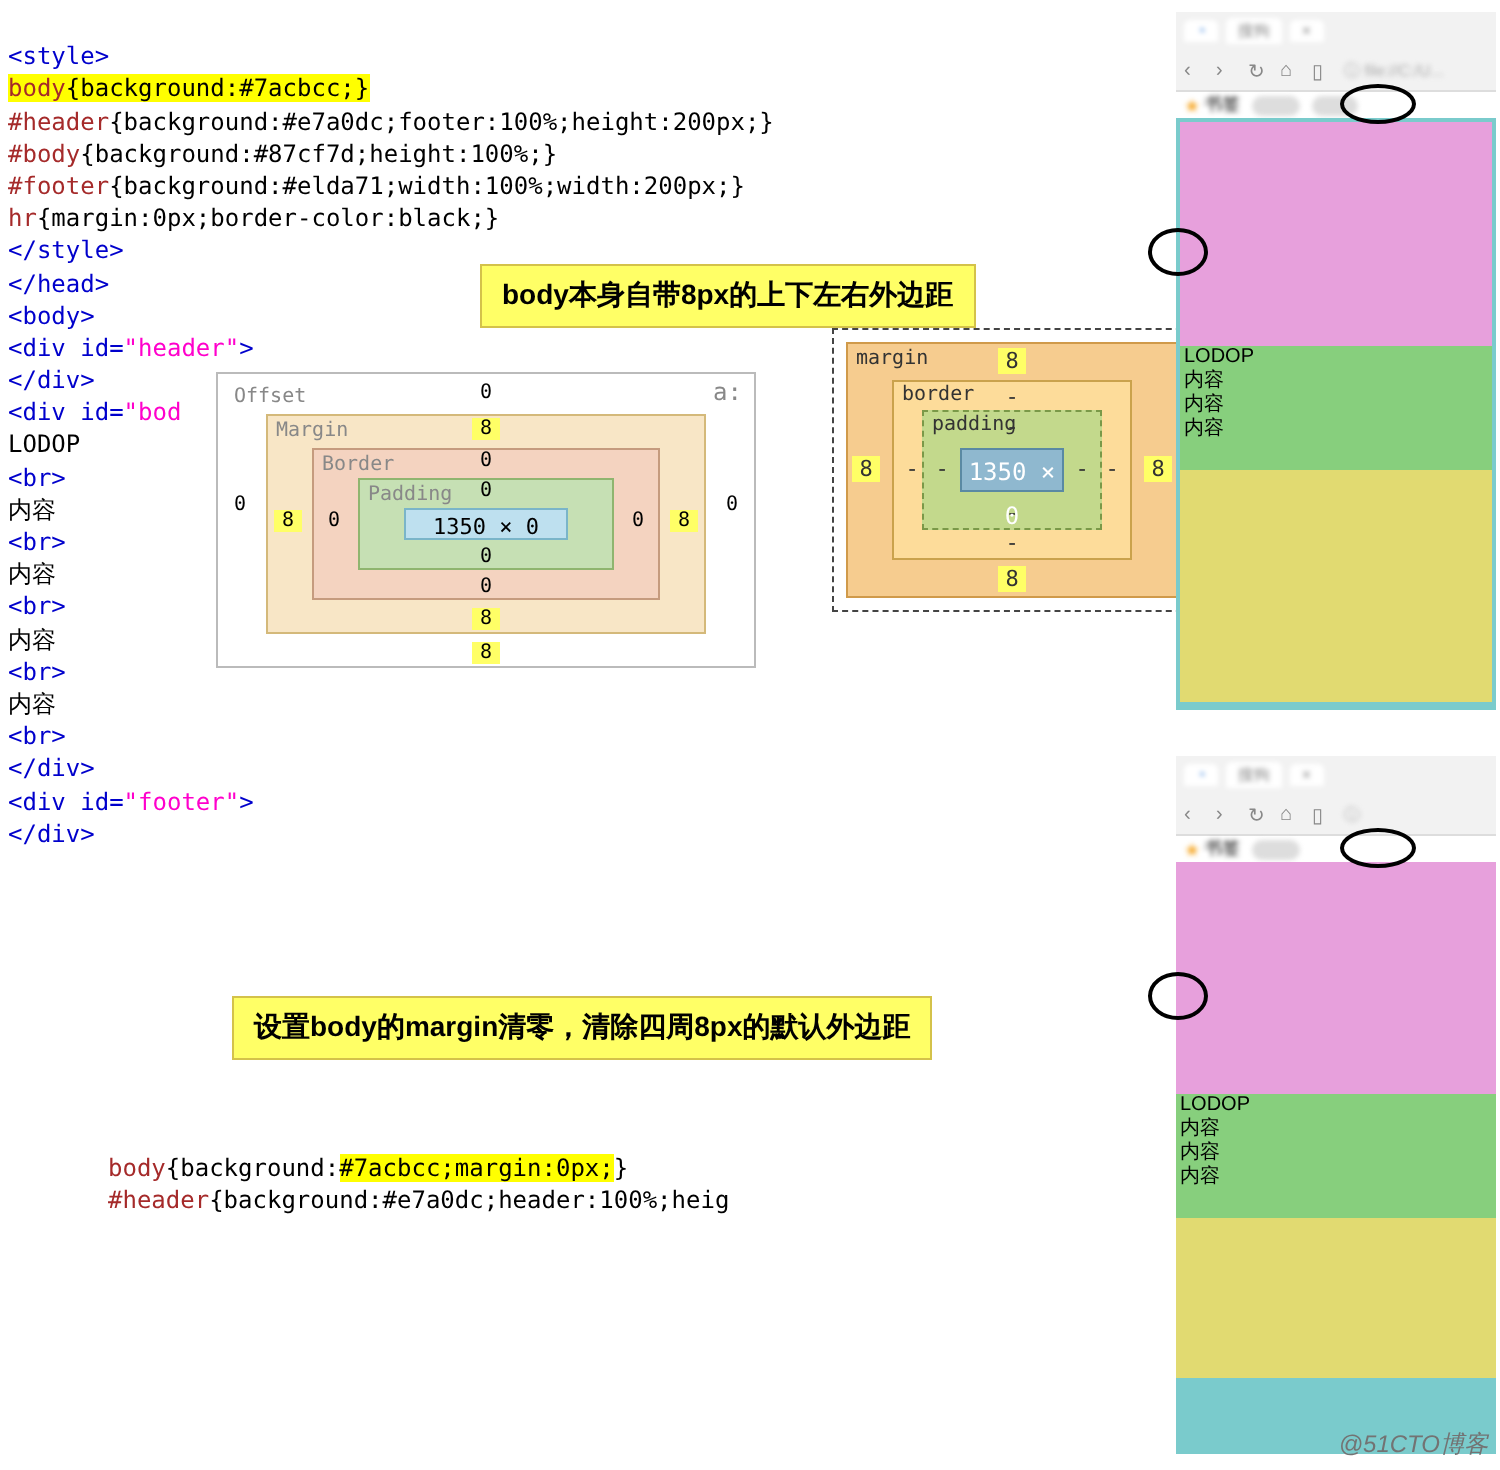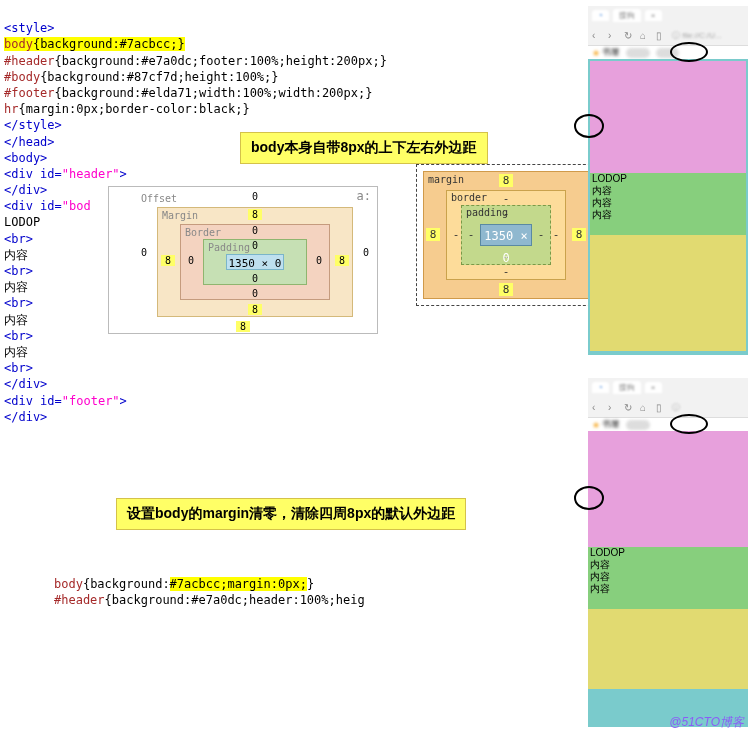--- a/index.html
+++ b/index.html
@@ -43,21 +43,21 @@
     top: 186px;
     width: 270px;
     height: 148px;
     background: #fff;
     border: 1px solid #bbb;
     font-family: Consolas, monospace;
     font-size: 11px;
   }
   .devtools-box .bm-offset {
     position: absolute;
-    left: 4px; top: 4px; right: 4px; bottom: 16px; margin-left: 24px;
+    left: 4px; top: 4px; right: 4px; bottom: 16px;
   }
   .devtools-box .lbl {
     position: absolute;
     left: 4px; top: 2px;
     color: #888;
     font-size: 10px;
   }
   .devtools-box .bm-margin {
     position: absolute;
     left: 20px; top: 16px; right: 20px; bottom: 0px;
@@ -167,21 +167,21 @@
     background: transparent;
   }
   .region-header { background:#e7a0dc; }
   .region-body { background:#87cf7d; }
   .region-content { background:#e1da71; }
   .region-footer { background:#7acbcc; }
   .region-label { font-size:10px; color:#000; padding-left:2px; line-height:1.2; }
 
   .watermark {
     position:absolute; bottom:4px; right:6px;
-    color:#8b5cf6; font-size:12px; font-style:italic;
+    color:#737373; font-size:12px; font-style:italic;
   }
 </style>
 </head>
 <body>
 
 <div class="code-block" style="left:4px;top:4px;">
 <span class="tag">&lt;style&gt;</span>
 <span class="hl-yellow"><span class="sel">body</span><span>{background:#7acbcc;}</span></span>
 <span class="sel">#header</span><span>{background:#e7a0dc;footer:100%;height:200px;}</span>
 <span class="sel">#body</span><span>{background:#87cf7d;height:100%;}</span>

